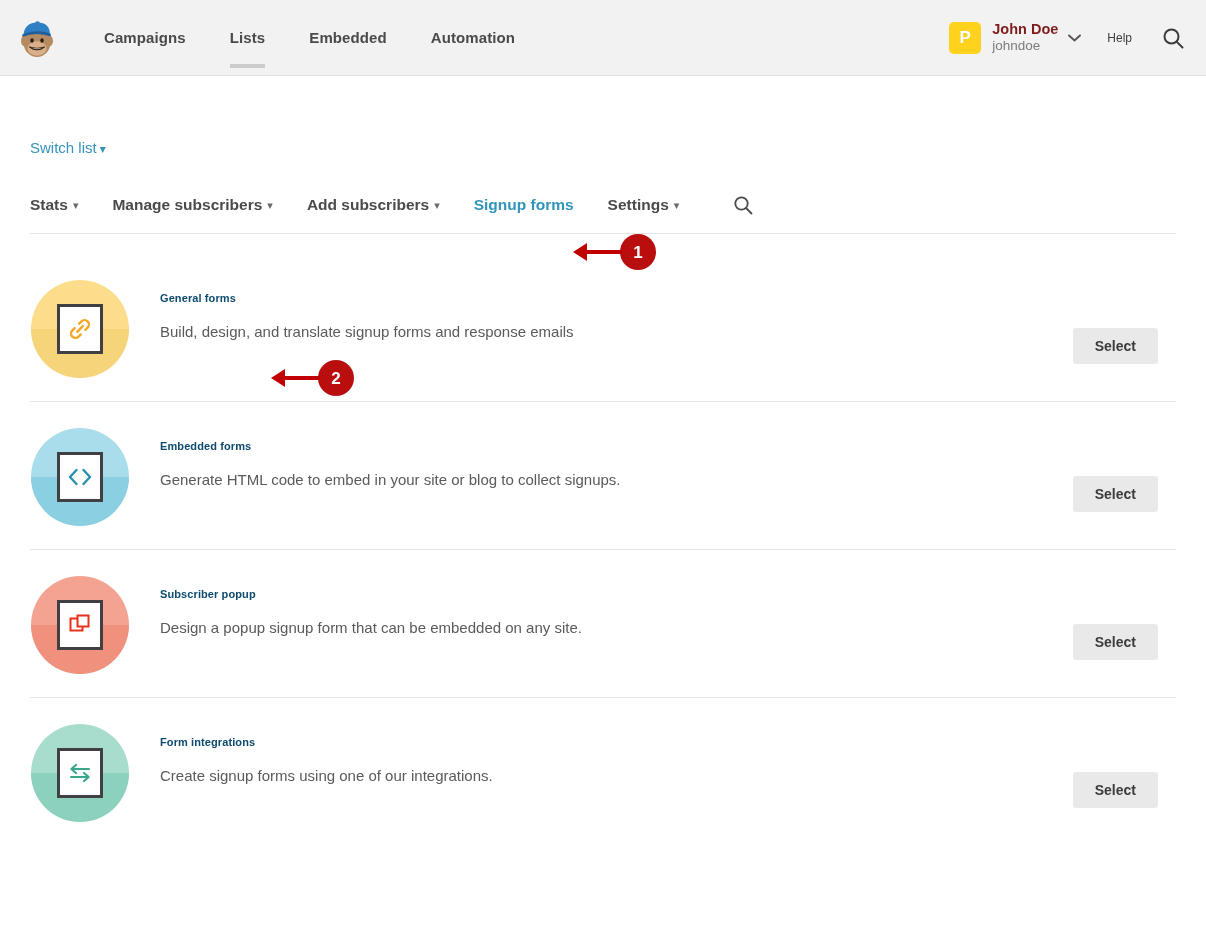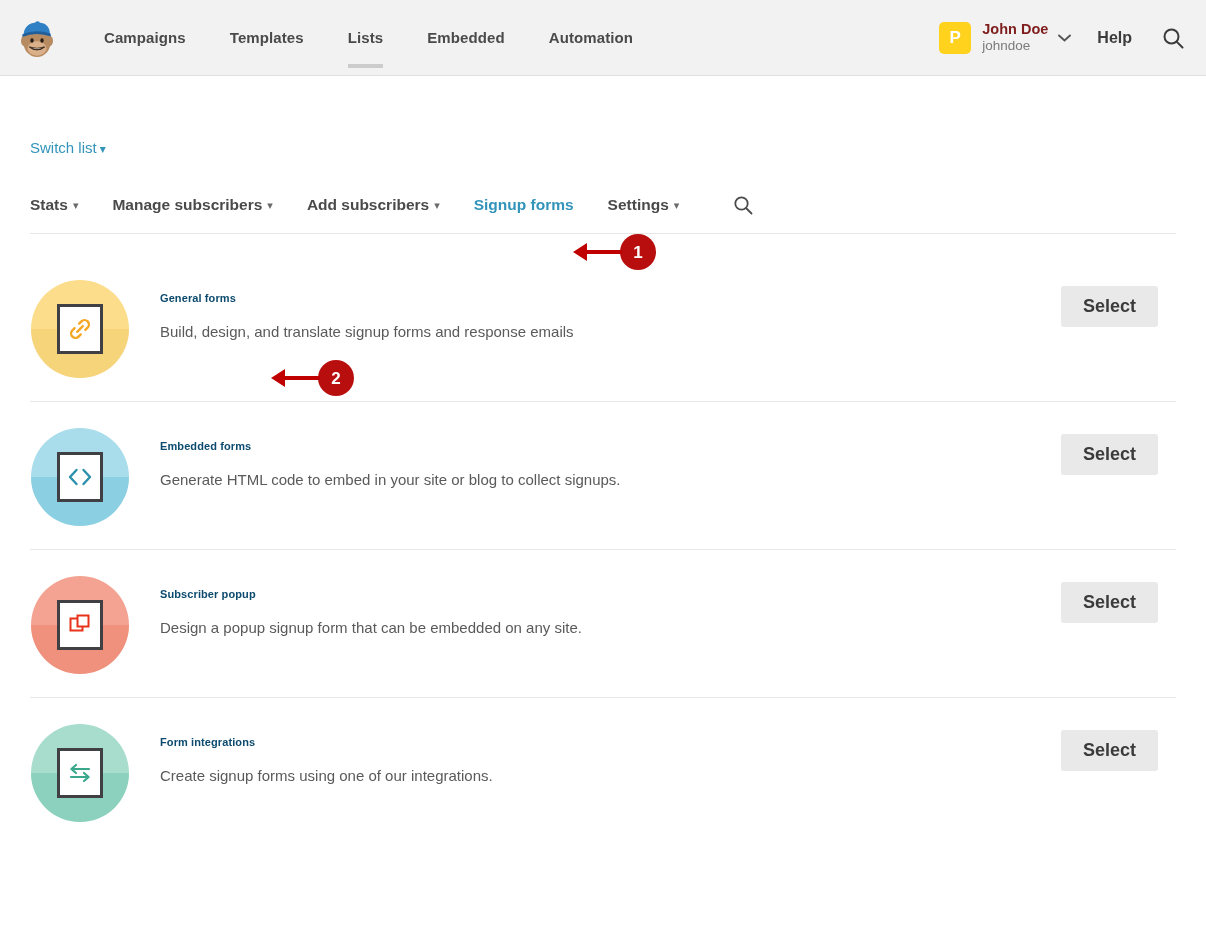--- a/index.html
+++ b/index.html
@@ -89,22 +89,22 @@
     font-size: 13.5px;
     color: #7b7b7b;
   }
   .caret {
     font-size: 13px;
     color: #555;
     margin-right: 26px;
     cursor: pointer;
   }
   .help-link {
-    font-size: 16px;
-    font-weight: bold;
+    font-size: 12px;
+    font-weight: normal;
     color: #3c3c3c;
     margin-right: 30px;
     cursor: pointer;
   }
   .nav-search {
     width: 22px; height: 22px;
     cursor: pointer;
   }
 
   
@@ -234,24 +234,25 @@
     flex: 0 0 auto;
     padding-top: 8px;
     padding-right: 18px;
   }
   .btn-select {
     background: #e9e9e9;
     border: none;
     border-radius: 3px;
     color: #3b3b3b;
     font-family: inherit;
-    font-size: 18px;
+    font-size: 14px;
     font-weight: bold;
     padding: 10px 22px;
     cursor: pointer;
+    margin-top: 42px;
   }
 
   
   .anno {
     position: absolute;
     display: flex;
     align-items: center;
     z-index: 40;
     pointer-events: none;
   }
@@ -310,23 +311,20 @@
 
       <path d="M9.5 20 Q10.5 7.5 23.5 7.5 Q35.5 7.5 36 19 Q23 14.5 9.5 20 Z" fill="#2f7fc4"></path>
       <path d="M8.5 19.2 Q22 13.6 36.5 18.6 L37 21.6 Q22 16.2 8.3 22 Z" fill="#1f5f9c"></path>
       <ellipse cx="23.5" cy="8.2" rx="2.4" ry="1.9" fill="#2f7fc4"></ellipse>
     </svg>
   </div>
 
   <div class="nav-links">
     <div class="nav-link">
         <span>Campaigns</span>
-      </div>
-    <div class="nav-link">
-        <span>Templates</span>
       </div>
     <div class="nav-link active">
         <span>Lists</span>
       </div>
     <div class="nav-link">
         <span>Embedded</span>
       </div>
     <div class="nav-link">
         <span>Automation</span>
       </div>

